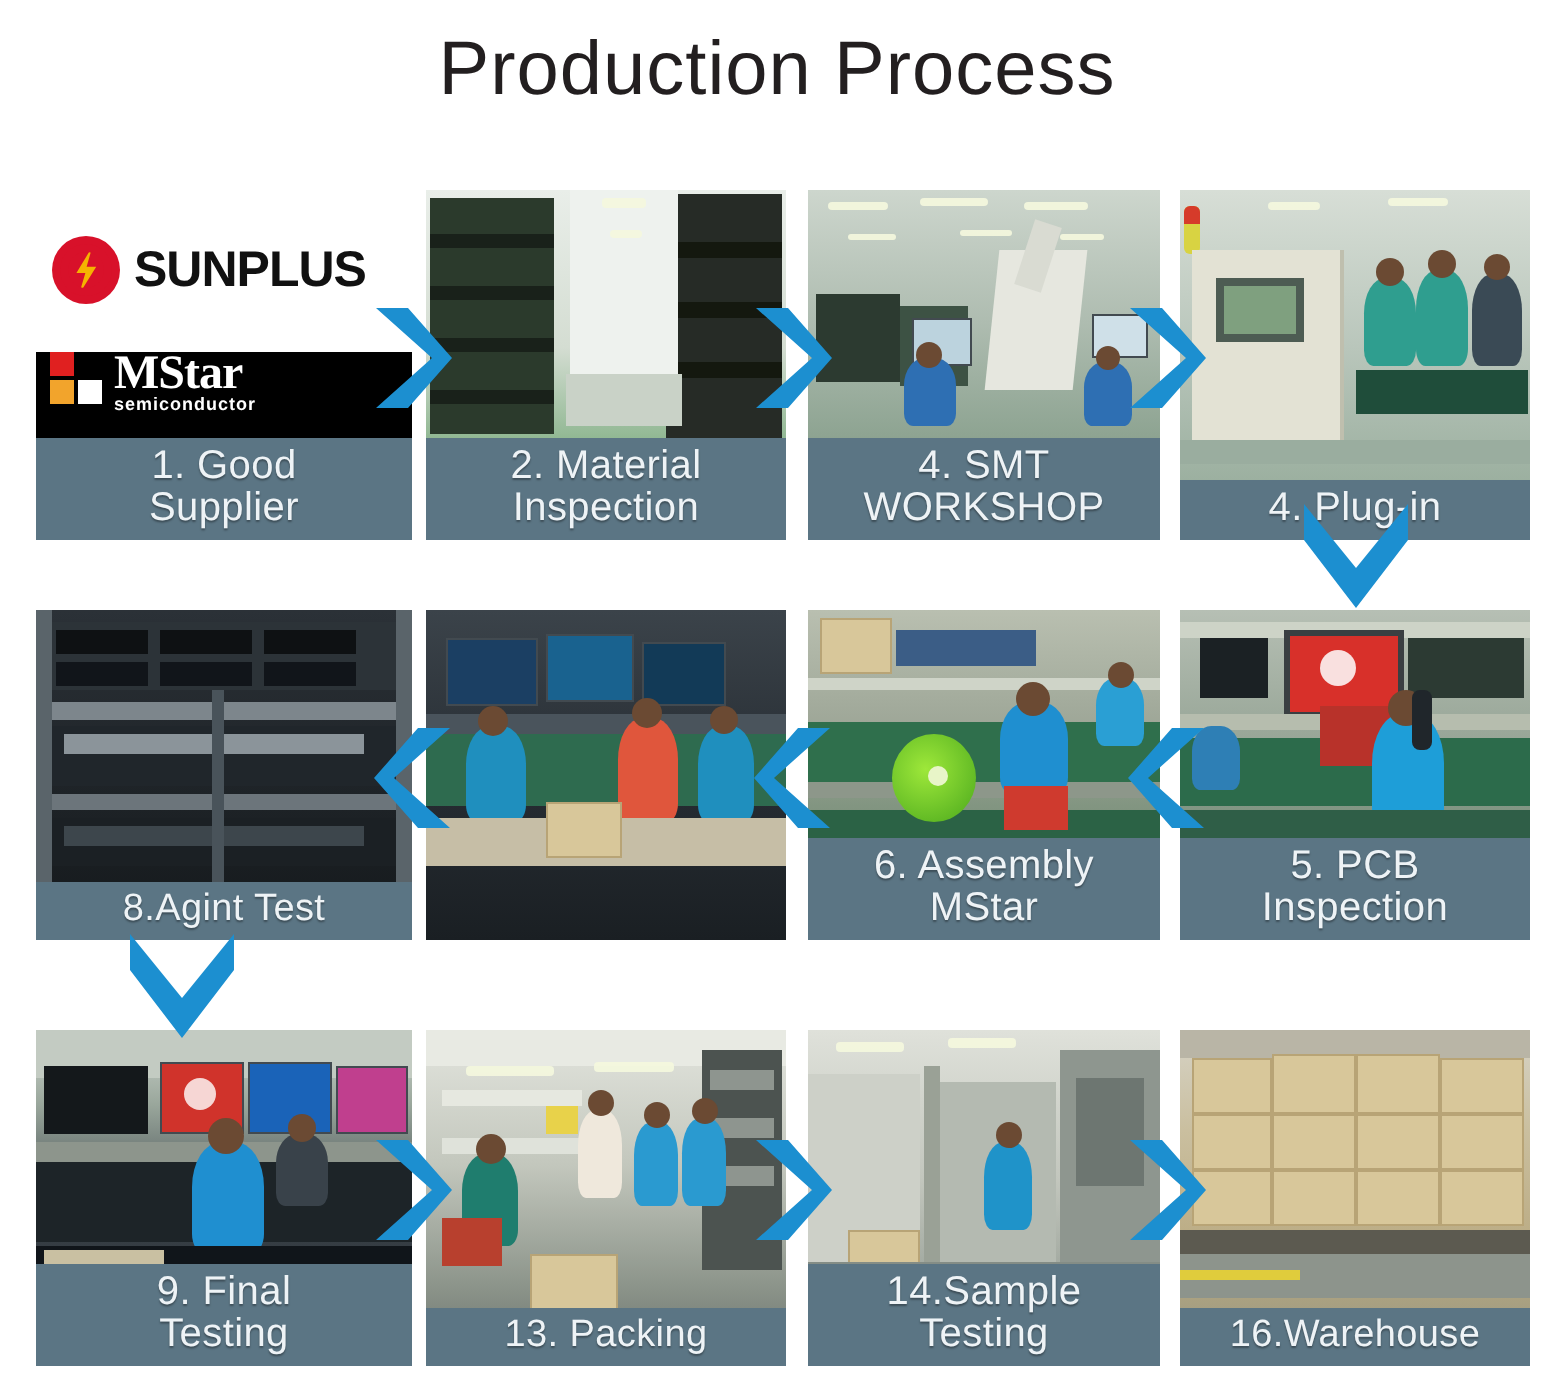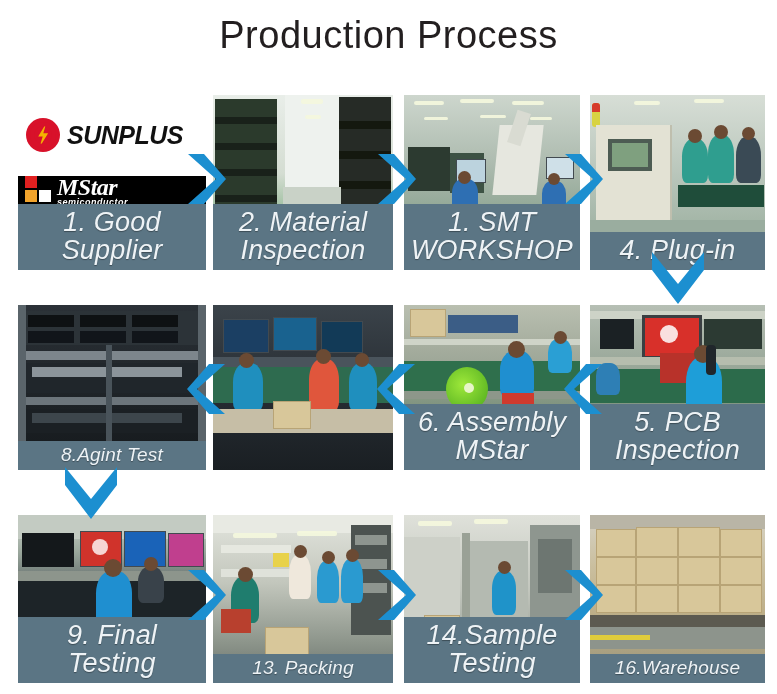--- a/index.html
+++ b/index.html
@@ -12,30 +12,30 @@
   }
   #page-title{
     position:absolute;
     left:0;top:14px;width:777px;
     text-align:center;
     font-size:38px;
     font-weight:400;
     color:#231f20;
     letter-spacing:0.5px;
   }
-  #flow-grid{position:absolute;left:0;top:90px;width:777px;height:604px;font-style:italic;}
+  #flow-grid{position:absolute;left:0;top:90px;width:777px;height:604px;}
 
   .cell{position:absolute;overflow:hidden;background:#2a2f33;
         box-shadow:0 0 0 1px rgba(255,255,255,0.55) inset;}
   .photo{position:absolute;inset:0;overflow:hidden;}
   .label{
     position:absolute;left:0;right:0;bottom:0;
     background:#5b7584;
     color:#eef3f6;
-    font-size:27px;
+    font-size:20px;
     line-height:1.06;
     text-align:center;
     padding:4px 2px 5px 2px;
     letter-spacing:0.2px;
     text-shadow:0 1px 1px rgba(0,0,0,0.35);
     box-sizing:border-box;
   }
   .label .ln{display:block;white-space:nowrap;}
   .label.small{font-size:19px;}
 
@@ -141,21 +141,21 @@
       <div style="position:absolute;left:46px;top:58px;width:34px;height:40px;background:#3d5244;"></div>
       <div class="mon" style="left:52px;top:64px;width:28px;height:22px;background:#bcd3de;"></div>
       <div class="mon" style="left:142px;top:62px;width:26px;height:20px;background:#cfe0e8;"></div>
       <div class="person" style="left:48px;top:84px;width:26px;height:34px;background:#2e6fb3;"></div>
       <div class="head" style="left:54px;top:76px;width:13px;height:13px;"></div>
       <div class="person" style="left:138px;top:86px;width:24px;height:32px;background:#2e6fb3;"></div>
       <div class="head" style="left:144px;top:78px;width:12px;height:12px;"></div>
       <div style="position:absolute;left:0;bottom:36px;width:176px;height:10px;background:#9fb0a2;"></div>
     </div>
     <div class="label">
-      <span class="ln">1.     SMT</span>
+      <span class="ln">4.     SMT</span>
       <span class="ln">WORKSHOP</span>
     </div>
   </div>
 
   <div class="cell" style="left:590px;top:5px;width:175px;height:175px;background:#b9c3bd;">
     <div class="photo">
       <div style="position:absolute;inset:0;background:linear-gradient(#d7ded6 0%,#b9c6bb 45%,#8fa694 100%);"></div>
       <div class="lamp" style="left:44px;top:6px;width:26px;height:4px;"></div>
       <div class="lamp" style="left:104px;top:4px;width:30px;height:4px;"></div>
       <div style="position:absolute;left:2px;top:8px;width:8px;height:24px;background:#d8d342;border-radius:3px;"></div>

